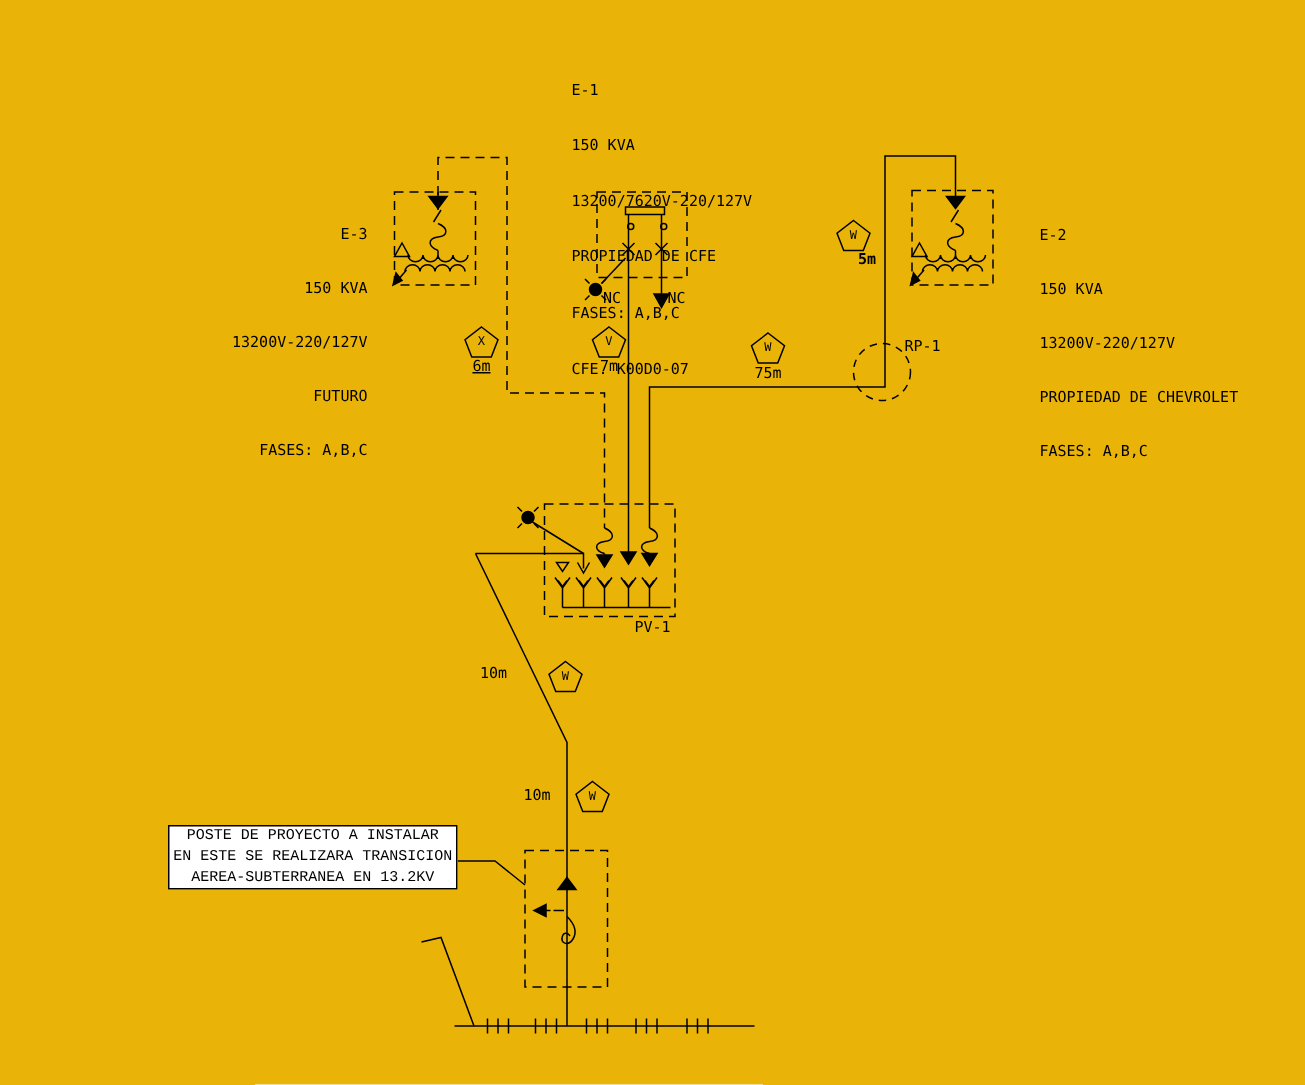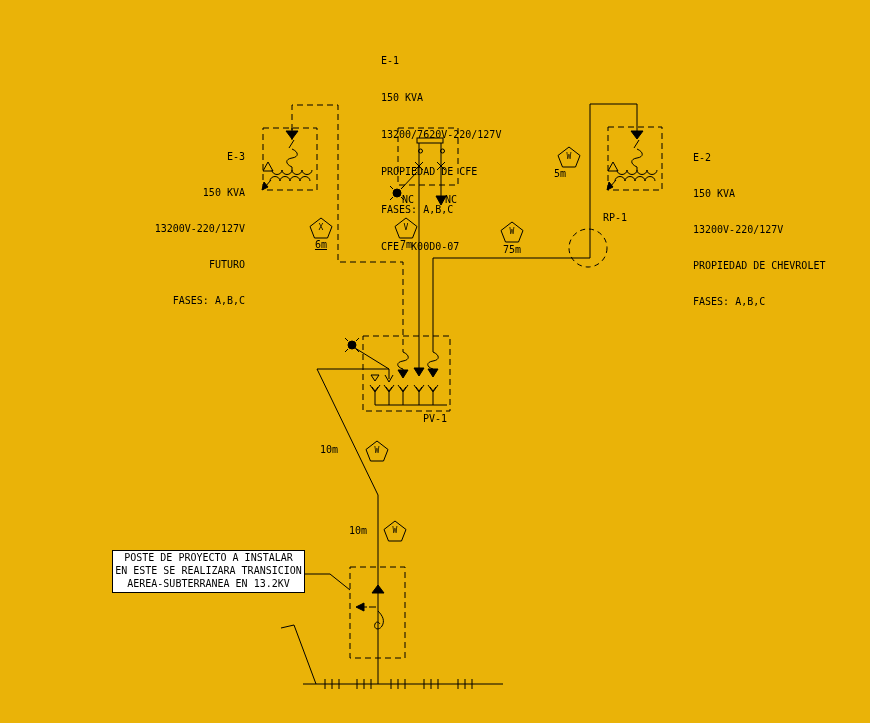--- a/index.html
+++ b/index.html
@@ -3,38 +3,38 @@
 <meta charset="utf-8">
 <style>
   html,body{margin:0;padding:0;background:#fff;}
   .canvas{position:relative;width:870px;height:723px;background:#eab308;overflow:hidden;
           font-family:"DejaVu Sans Mono","Liberation Mono",monospace;color:#000;}
   .lines{position:absolute;left:0;top:0;}
   .txt{position:absolute;font-size:10px;line-height:12px;white-space:pre;}
   .e1-block{left:381px;top:30px;line-height:12.4px;}
   .e2-block{left:681px;top:128px;margin-left:12px;}
   .e3-block{left:135px;top:127px;width:110px;text-align:right;}
-  .rp1-label{left:603px;top:212px;text-align:center;}
+  .rp1-label{left:603px;top:226px;text-align:center;}
   .pv1-label{left:423px;top:413px;}
   .nc{position:absolute;font-size:10px;line-height:8px;margin-top:48px;}
   .nc-left{left:402px;top:148px;}
   .nc-right{left:445px;top:148px;}
   .marker{position:absolute;width:24px;height:22px;}
   .marker svg{position:absolute;left:0;top:0;}
   .penta-letter{position:absolute;left:0;top:6px;width:100%;text-align:center;font-size:8px;line-height:10px;}
   .dist{position:absolute;font-size:10px;line-height:11px;}
   .mk0{left:309px;top:217px;} .d0{left:306px;top:239px;width:30px;text-align:center;text-decoration:underline;}
   .mk1{left:394px;top:217px;} .d1{left:391px;top:239px;width:30px;text-align:center;}
   .mk2{left:500px;top:221px;} .d2{left:495px;top:244px;width:34px;text-align:center;}
-  .mk3{left:557px;top:146px;} .d3{left:554px;top:168px;width:30px;text-align:left;}
+  .mk3{left:557px;top:146px;} .d3{left:554px;top:168px;width:30px;text-align:right;font-weight:bold;}
   .mk4{left:365px;top:440px;} .d4{left:320px;top:444px;}
   .mk5{left:383px;top:520px;} .d5{left:349px;top:525px;}
   .notebox{position:absolute;border:1px solid #000;display:flex;flex-direction:column;
-           justify-content:flex-start;align-items:center;font-size:10px;line-height:13px;
-           text-align:center;background:#fff;white-space:pre;}
+           justify-content:space-between;align-items:center;font-size:10px;line-height:13px;
+           text-align:center;background:#fff;white-space:pre;font-family:Liberation Mono, monospace;}
   .note1{left:112px;top:550px;width:191px;height:41px;}
   .note2{left:148px;top:618px;width:130px;height:40px;}
 </style>
 </head>
 <body>
 
 <div class="canvas">
 
   <svg class="lines" width="870" height="723" viewBox="0 0 870 723">
     <g stroke="#000" fill="none" stroke-width="1">

